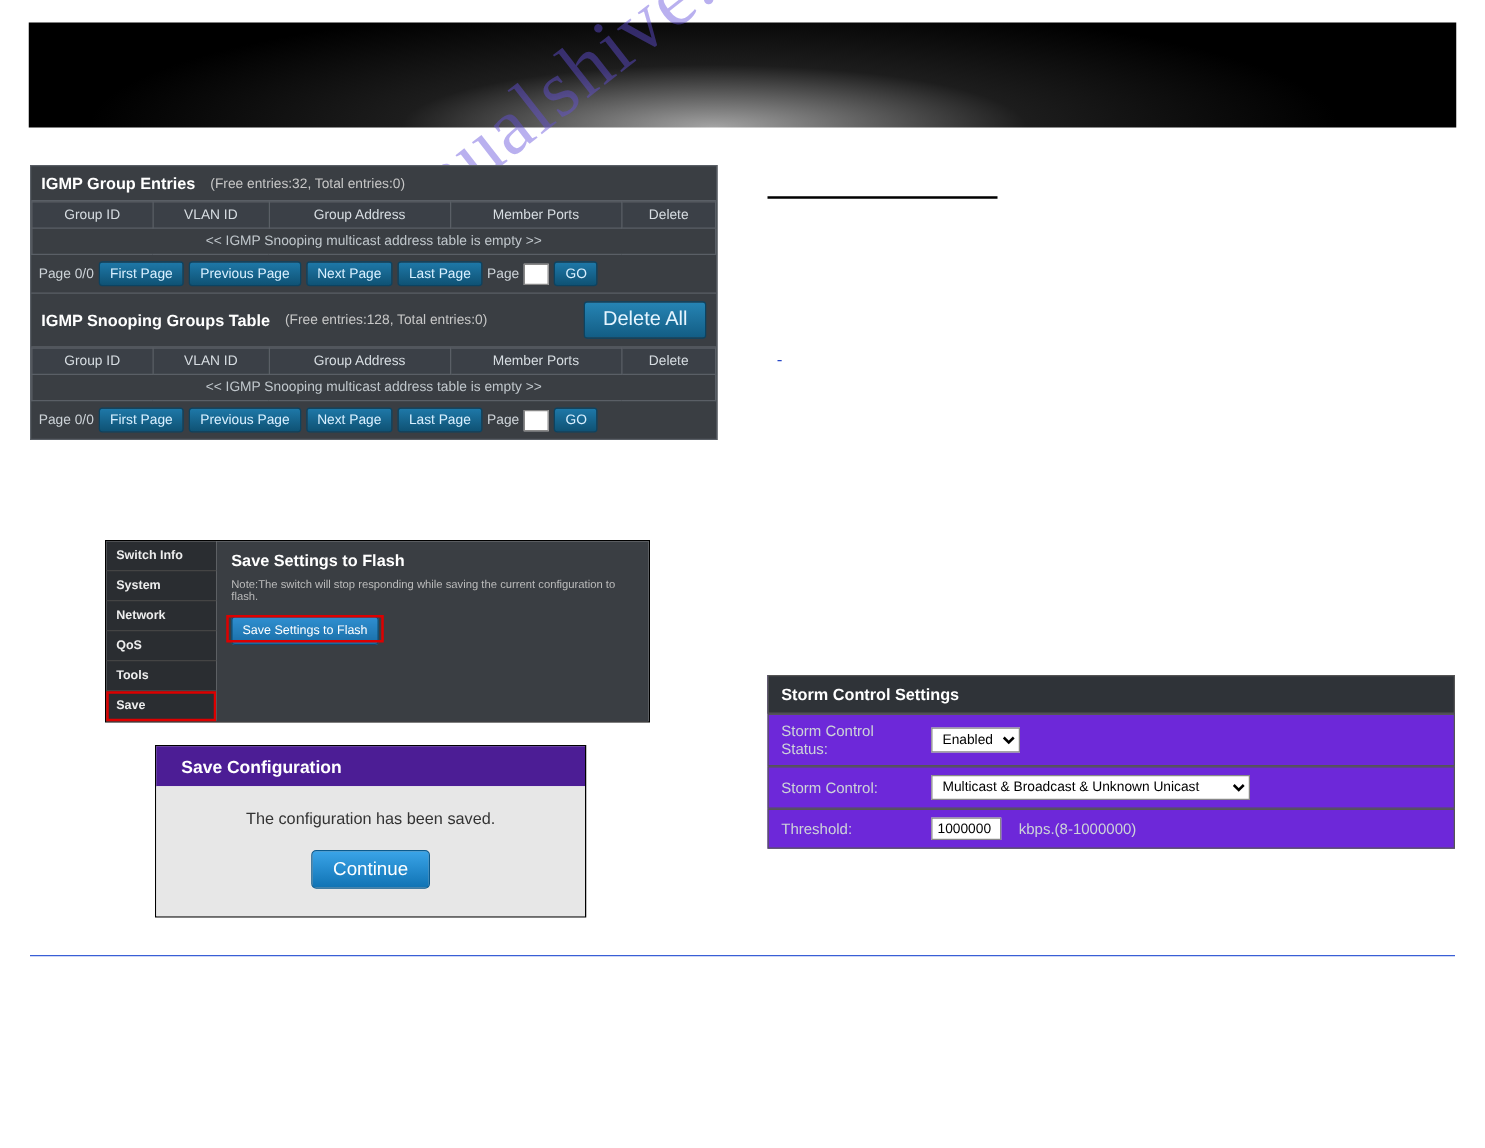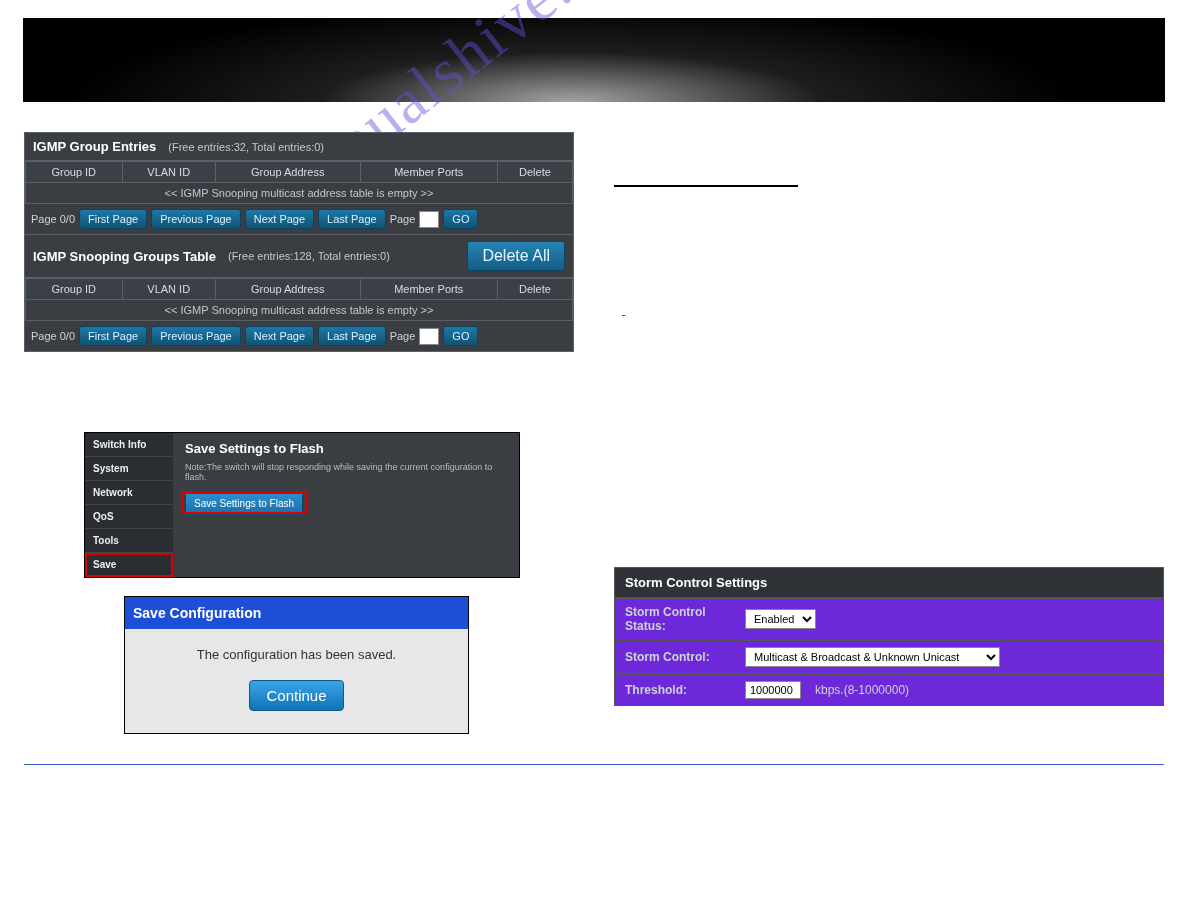--- a/index.html
+++ b/index.html
@@ -18,21 +18,21 @@
   }
   .header-bar {
     margin: 18px 23px 0 23px;
     height: 84px;
     background: radial-gradient(ellipse 500px 100px at 48% 100%, #a4a4a4 0%, #1d1d1d 50%, #000 100%);
   }
   .columns {
     display: flex;
     gap: 40px;
     padding: 30px 24px 0 24px;
-    align-items: center;
+    align-items: flex-start;
   }
   .col-left, .col-right { flex: 1; position: relative; }
 
   
   .dark-panel {
     background: #3a3e43;
     color: #cdd3d8;
     border: 1px solid #5a5f66;
     font-size: 11px;
   }
@@ -122,24 +122,24 @@
     font-size: 10px;
     padding: 5px 8px;
   }
 
   .save-config {
     margin: 18px 0 0 100px;
     width: 345px;
     border: 1px solid #000;
   }
   .save-config .hdr {
-    background: #1d4ed8;
+    background: #4c1d95;
     color: #fff;
     font-weight: bold;
-    padding: 8px 8px;
+    padding: 8px 20px;
     font-size: 14px;
   }
   .save-config .body {
     background: #e7e7e7;
     text-align: center;
     padding: 18px 10px 22px 10px;
   }
   .save-config .msg { color: #333; margin-bottom: 18px; font-size: 13px; }
   .continue-btn {
     background: linear-gradient(#3aa4e8,#1073b4);
@@ -180,21 +180,21 @@
     border: 1px solid #555;
   }
   .storm-row {
     display: flex;
     align-items: center;
     border: 1px solid #555;
     padding: 6px 10px;
     font-size: 12px;
     gap: 14px;
   }
-  .storm-row .lbl { width: 106px; font-weight: bold; }
+  .storm-row .lbl { width: 106px; }
   select, input[type=text] {
     font-size: 11px;
     padding: 2px 4px;
     background: #fff;
     border: 1px solid #888;
   }
 
   .watermark {
     position: absolute;
     left: 300px; top: 140px;

